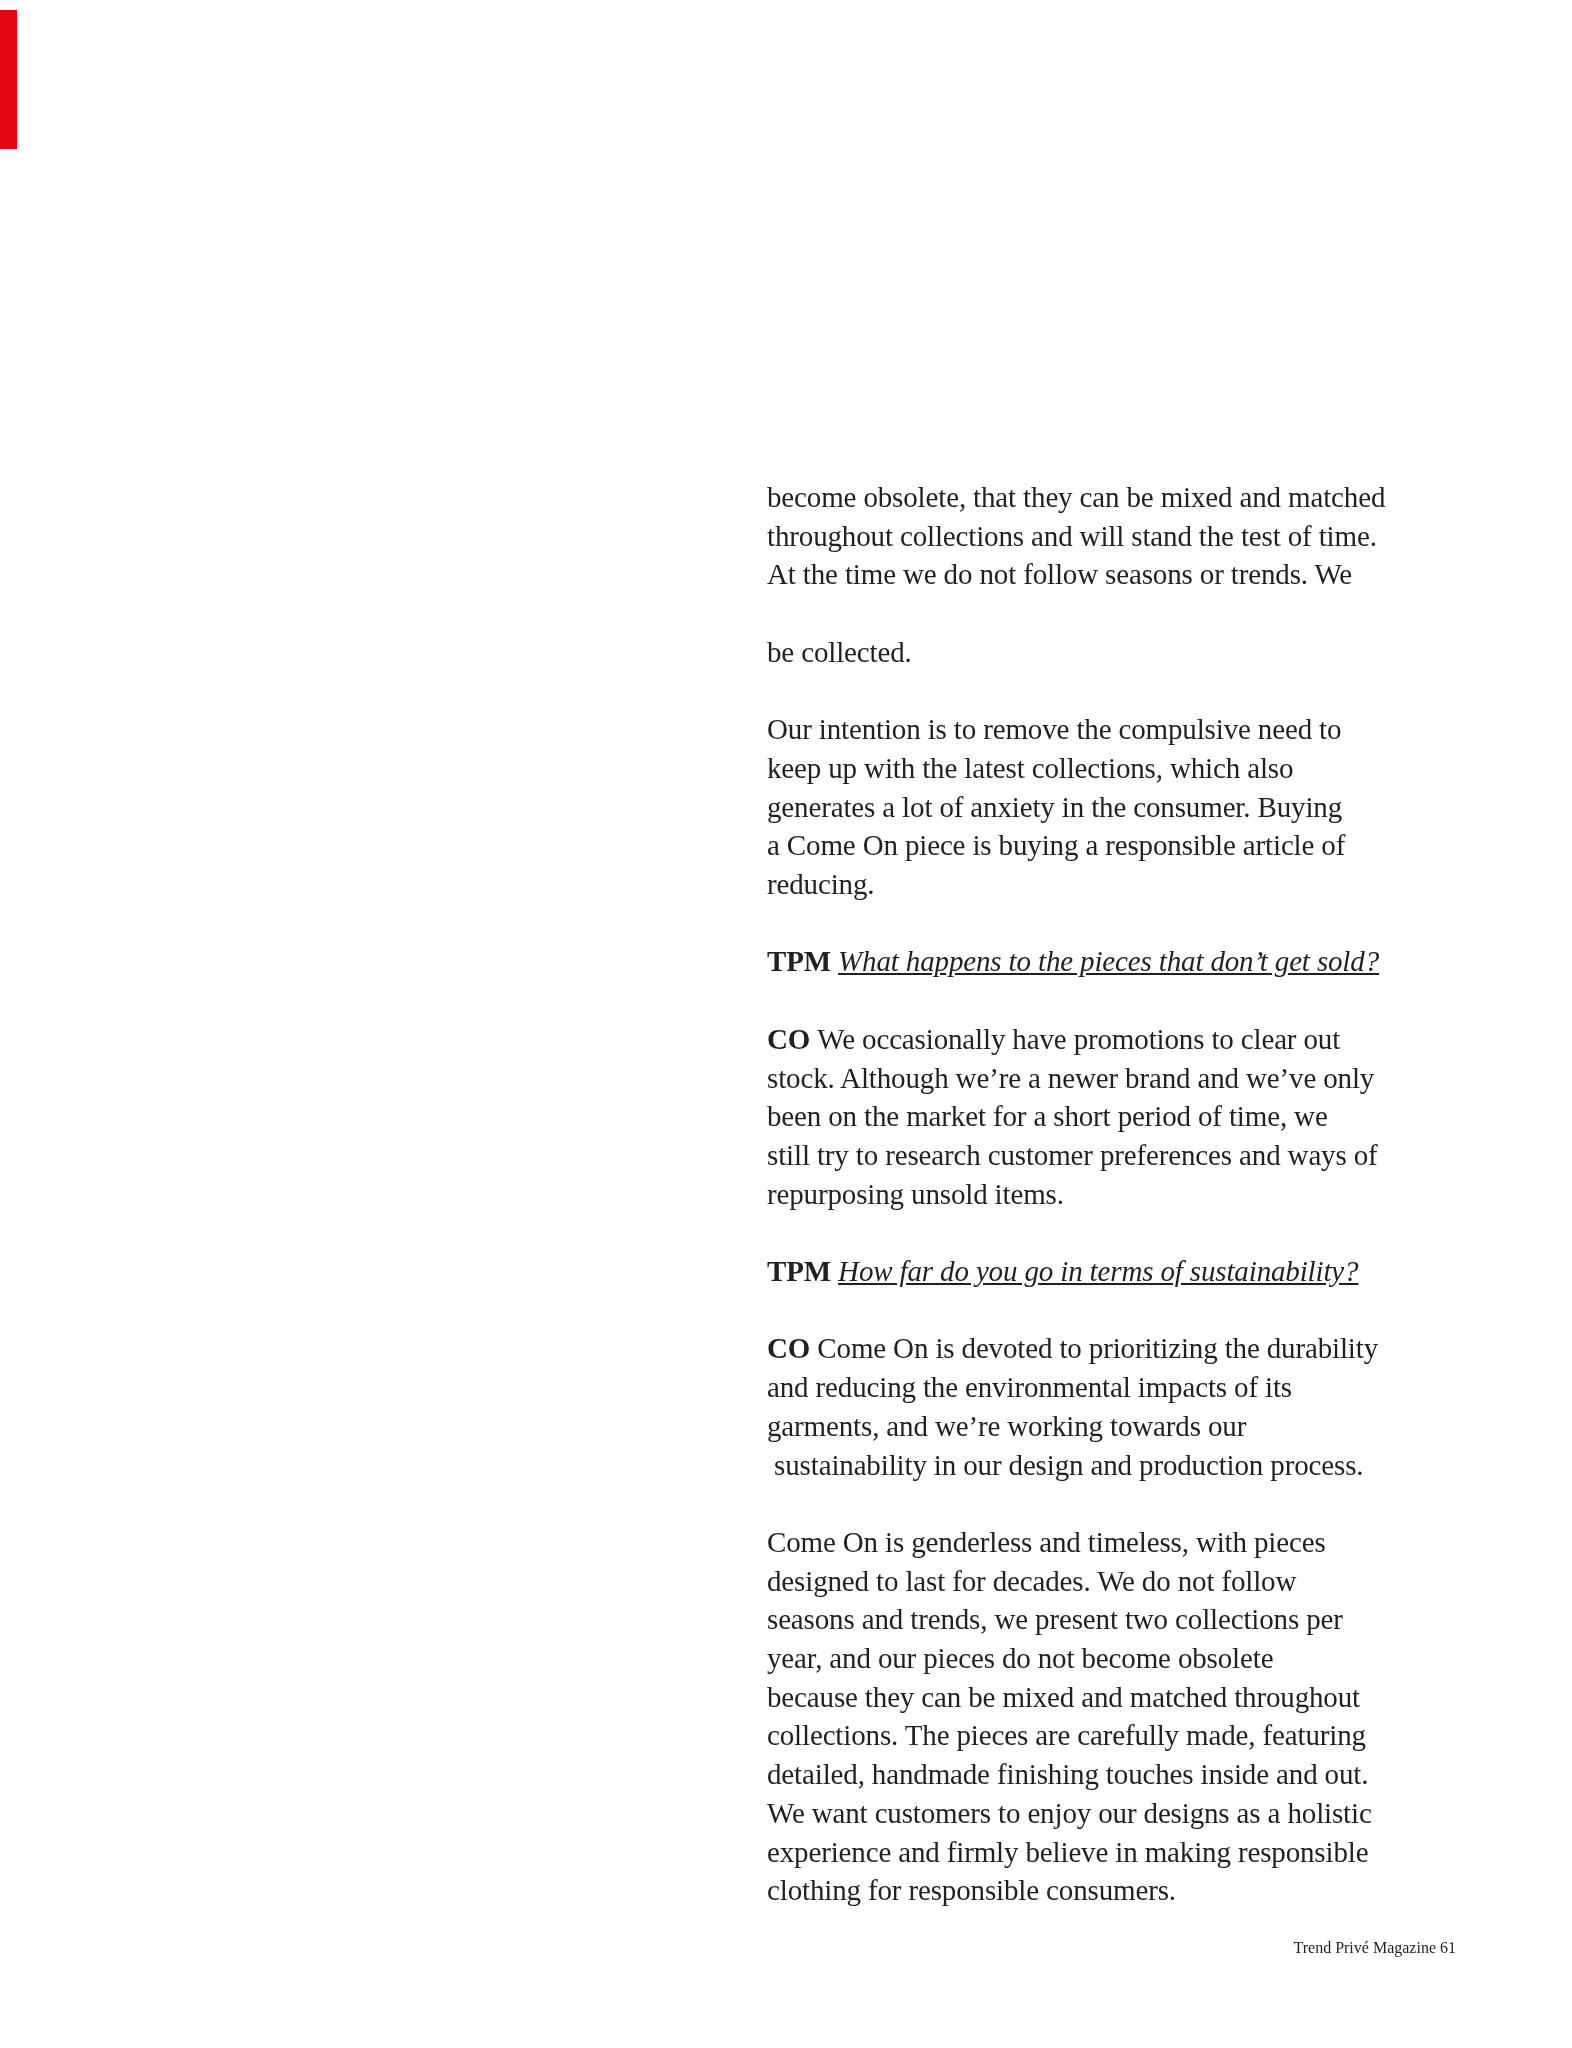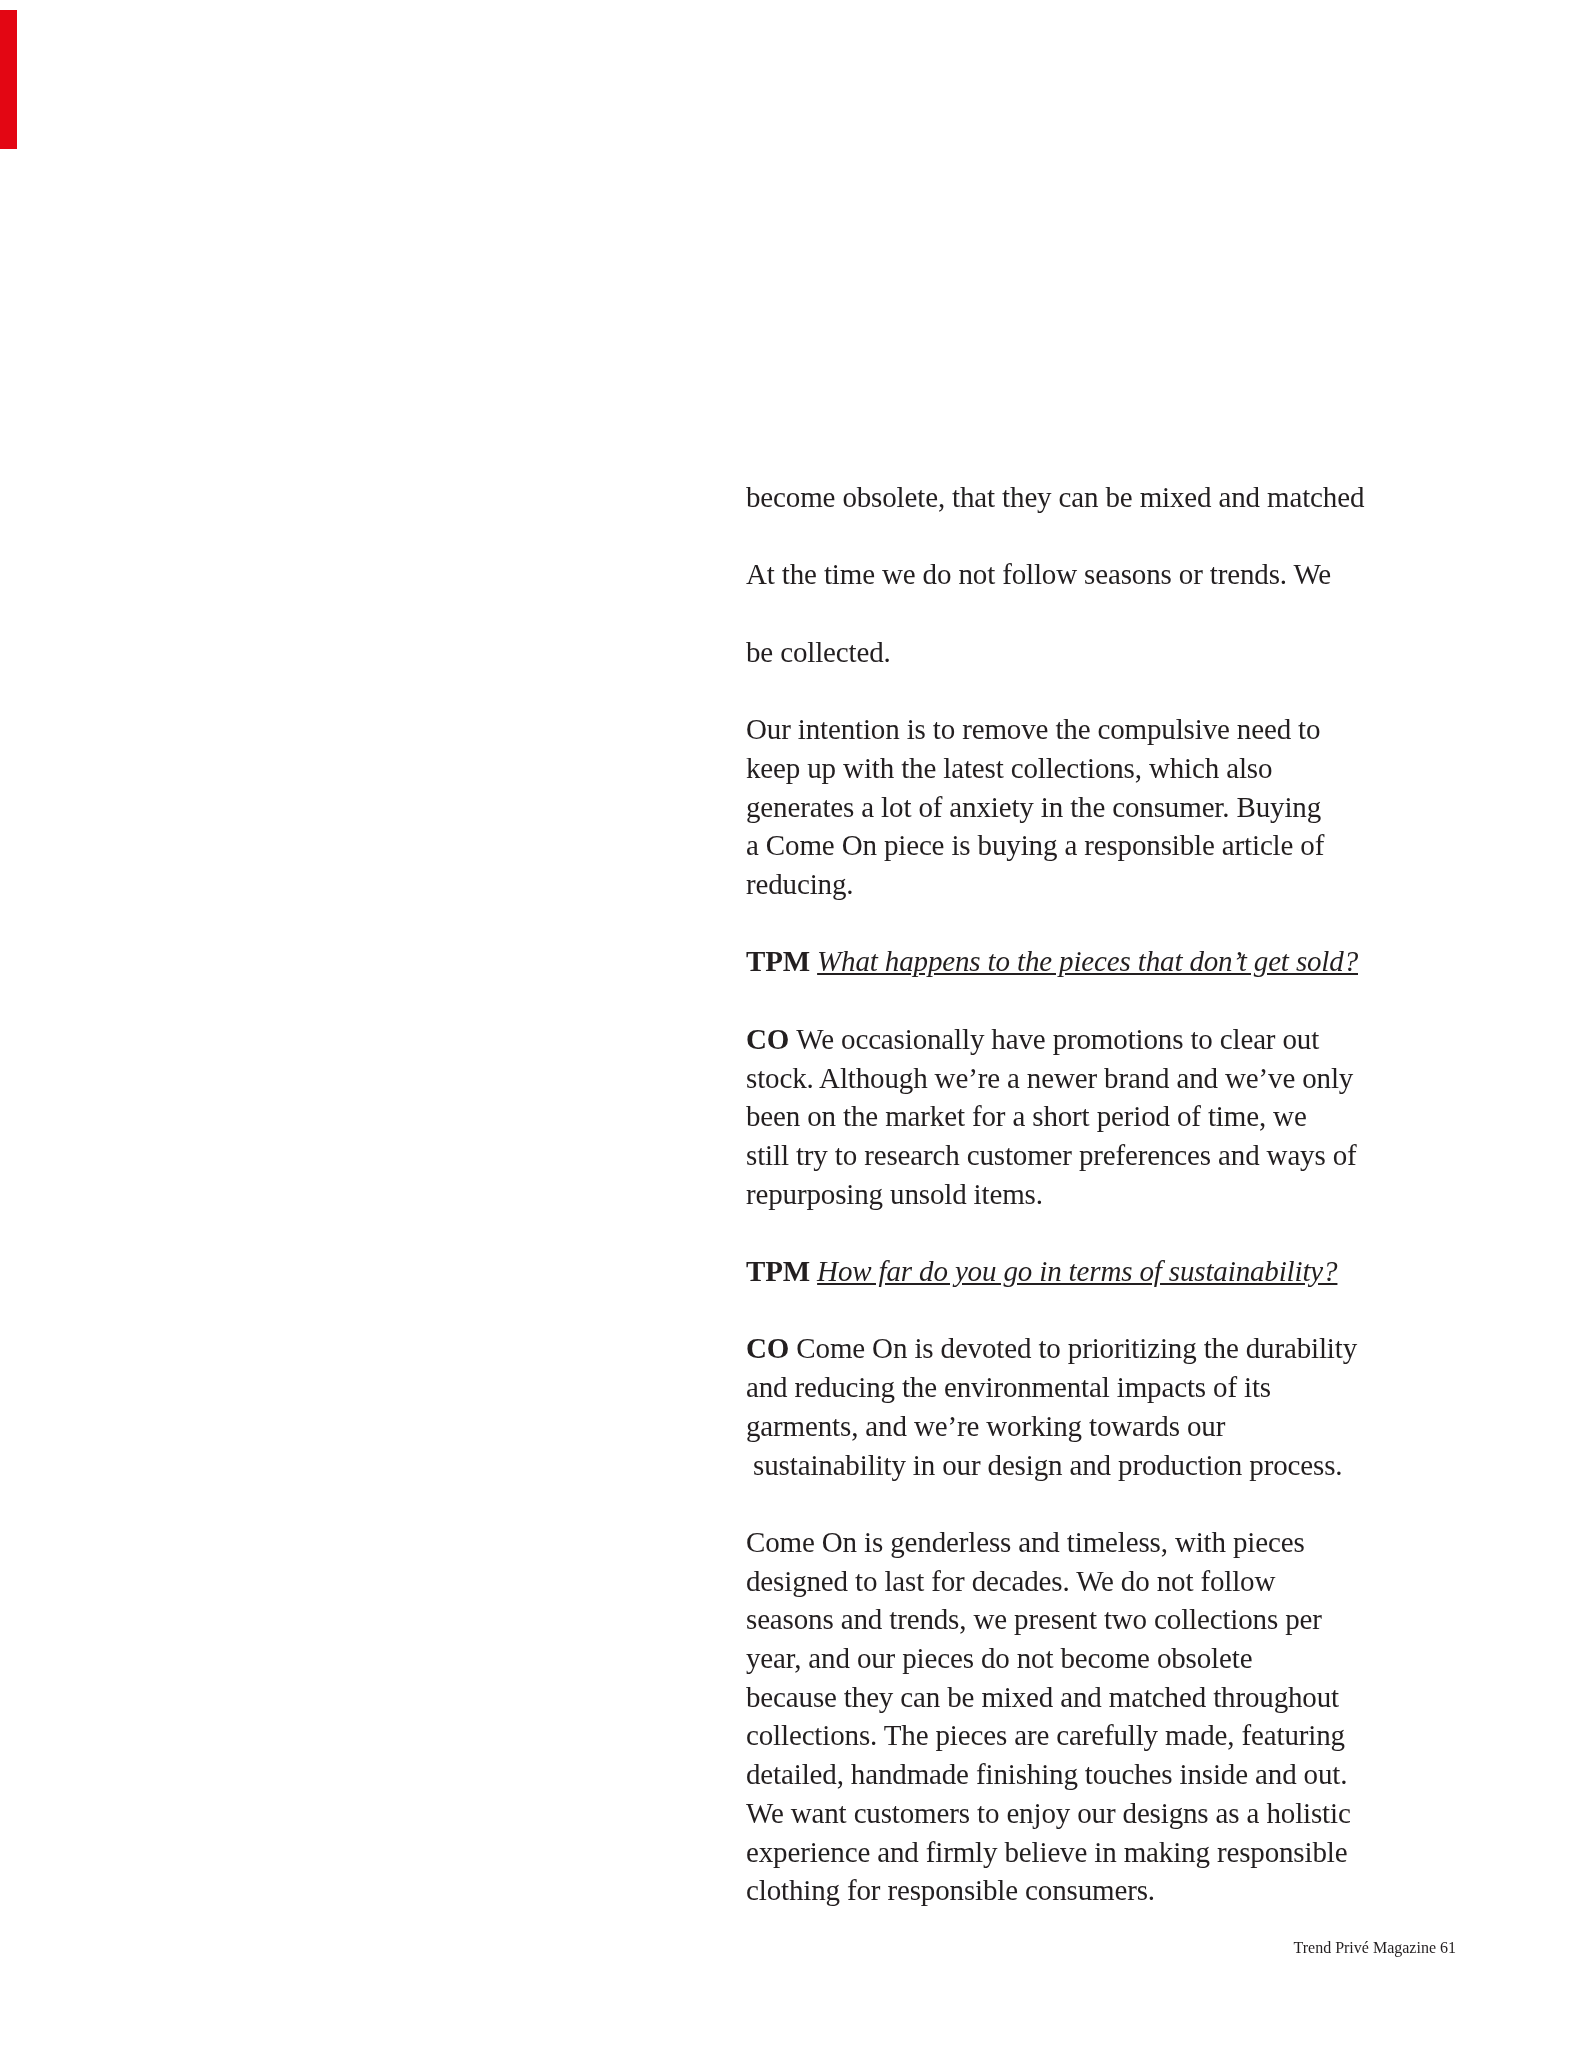--- a/index.html
+++ b/index.html
@@ -51,22 +51,22 @@
     font-size: 16px;
     line-height: 20px;
     text-align: right;
   }
 </style>
 </head>
 <body style="background: rgb(255, 255, 255);">
 
 <div class="bleed-mark" style="background: rgb(227, 6, 19);"></div>
 
-<div class="article-column" style="color: rgb(35, 31, 32);">
-    <p class="block paragraph"><span>become obsolete, that they can be mixed and matched</span><br><br><span>At the time we do not follow seasons or trends. We</span><br><br><span>be collected.</span></p>
+<div class="article-column" style="color: rgb(35, 31, 32); margin-left: 21px;">
+    <p class="block paragraph"><span>become obsolete, that they can be mixed and matched</span><br><span>throughout collections and will stand the test of time.</span><br><span>At the time we do not follow seasons or trends. We</span><br><br><span>be collected.</span></p>
     <p class="block paragraph"><span>Our intention is to remove the compulsive need to</span><br><span>keep up with the latest collections, which also</span><br><span>generates a lot of anxiety in the consumer. Buying</span><br><span>a Come On piece is buying a responsible article of</span><br><span>reducing.</span></p>
     <p class="block question"><strong>TPM </strong><span class="q">What happens to the pieces that don’t get sold?</span></p>
     <p class="block answer"><strong>CO </strong><span>We occasionally have promotions to clear out</span><br><span>stock. Although we’re a newer brand and we’ve only</span><br><span>been on the market for a short period of time, we</span><br><span>still try to research customer preferences and ways of</span><br><span>repurposing unsold items.</span></p>
     <p class="block question"><strong>TPM </strong><span class="q">How far do you go in terms of sustainability?</span></p>
     <p class="block answer"><strong>CO </strong><span>Come On is devoted to prioritizing the durability</span><br><span>and reducing the environmental impacts of its</span><br><span>garments, and we’re working towards our</span><br><span>&nbsp;sustainability in our design and production process.</span></p>
     <p class="block paragraph"><span>Come On is genderless and timeless, with pieces</span><br><span>designed to last for decades. We do not follow</span><br><span>seasons and trends, we present two collections per</span><br><span>year, and our pieces do not become obsolete</span><br><span>because they can be mixed and matched throughout</span><br><span>collections. The pieces are carefully made, featuring</span><br><span>detailed, handmade finishing touches inside and out.</span><br><span>We want customers to enjoy our designs as a holistic</span><br><span>experience and firmly believe in making responsible</span><br><span>clothing for responsible consumers.</span></p>
   </div>
 
 <div class="page-footer" style="color: rgb(35, 31, 32);">
   <span>Trend Privé Magazine 61</span>

